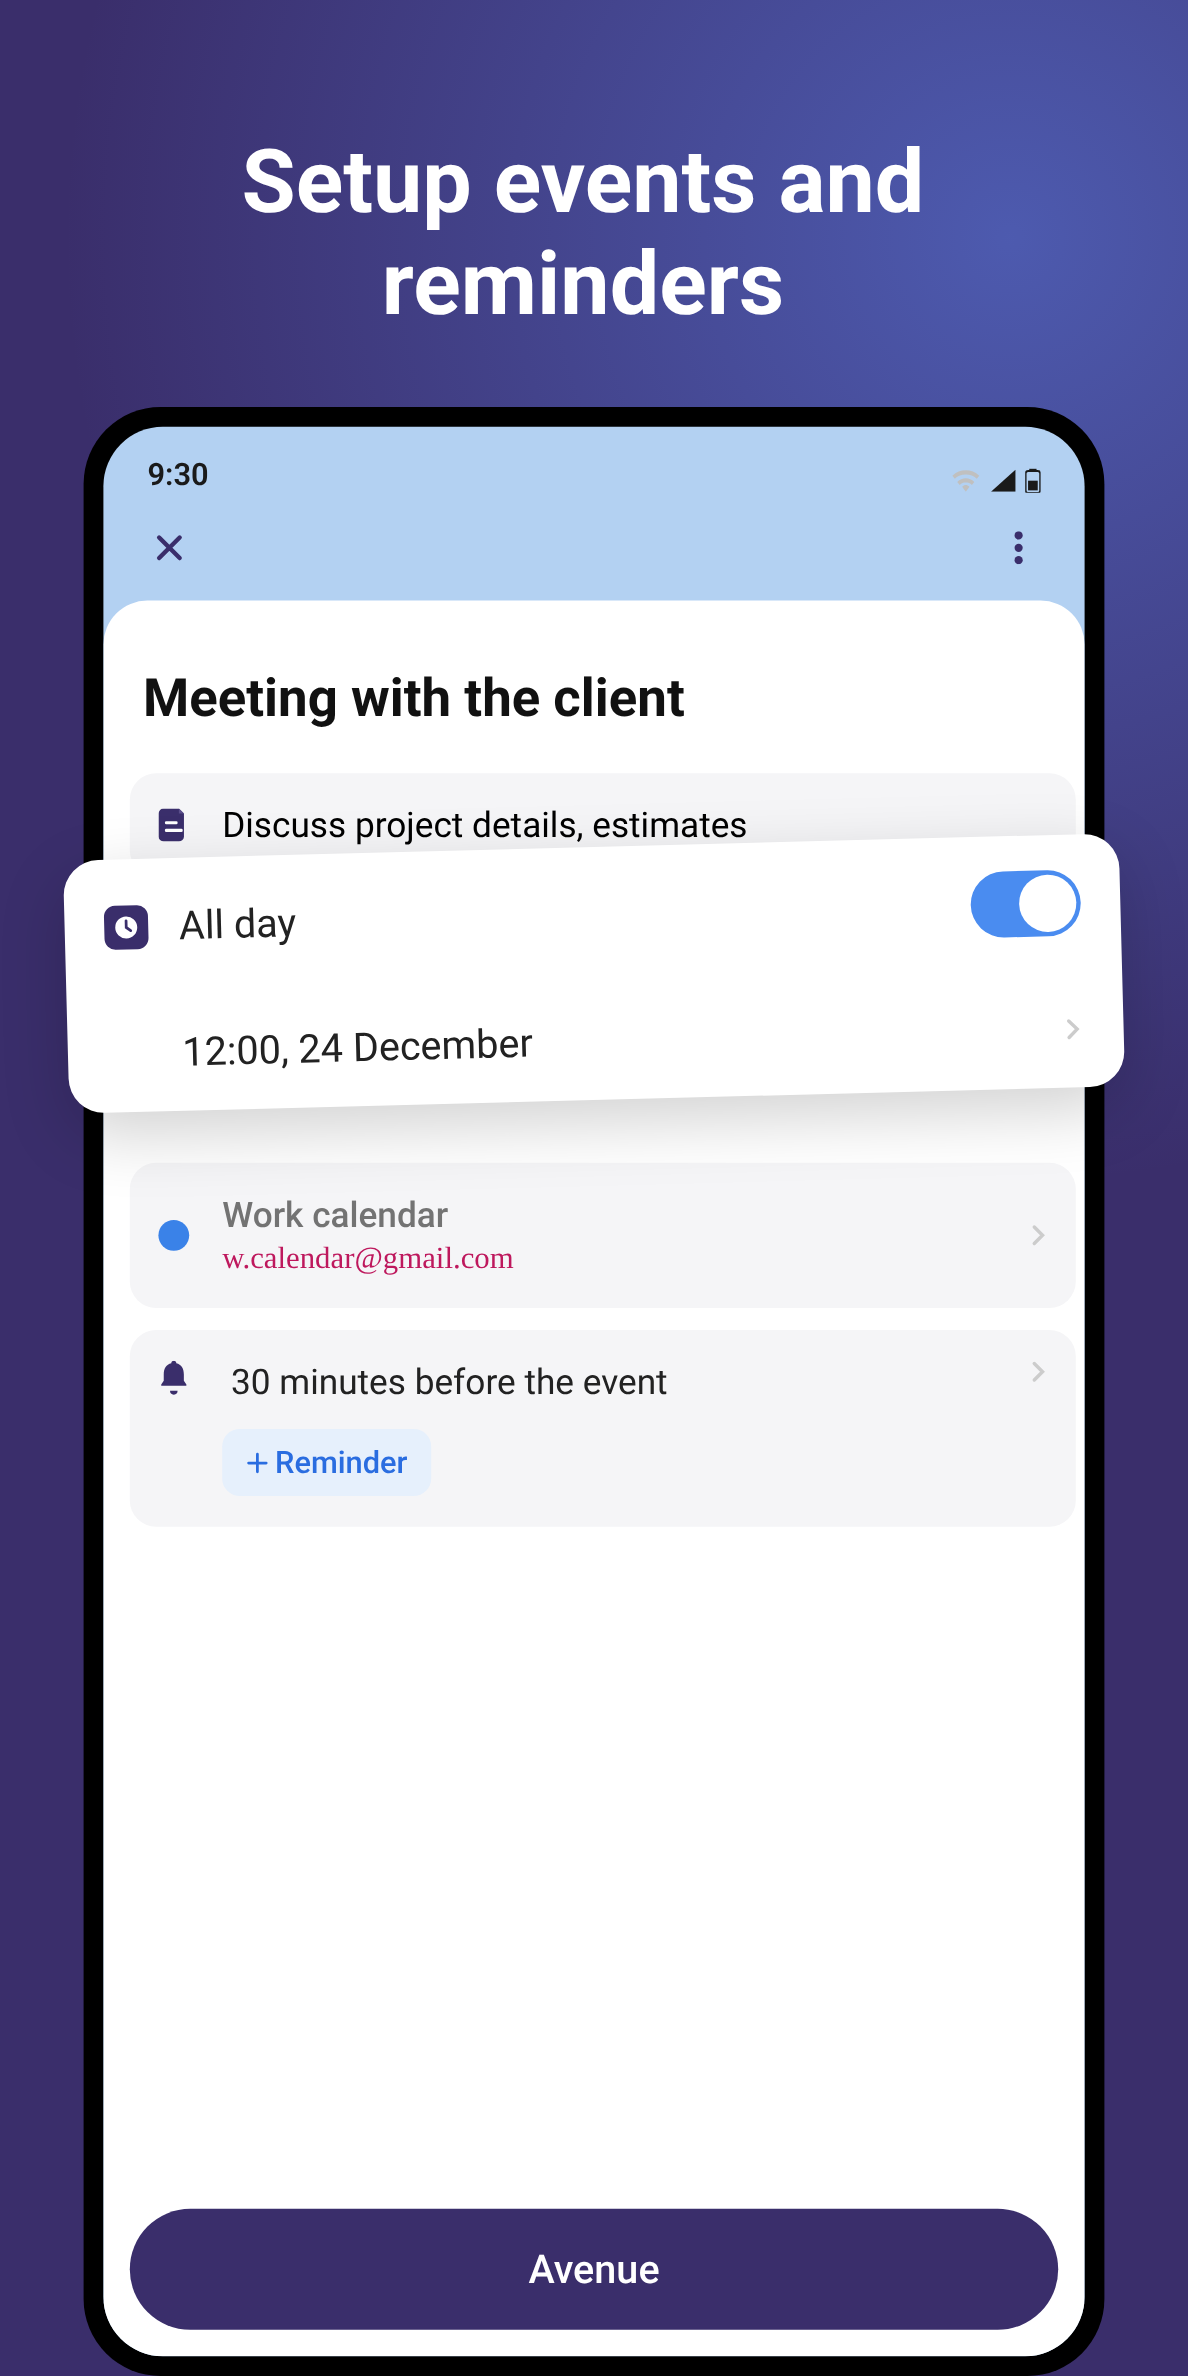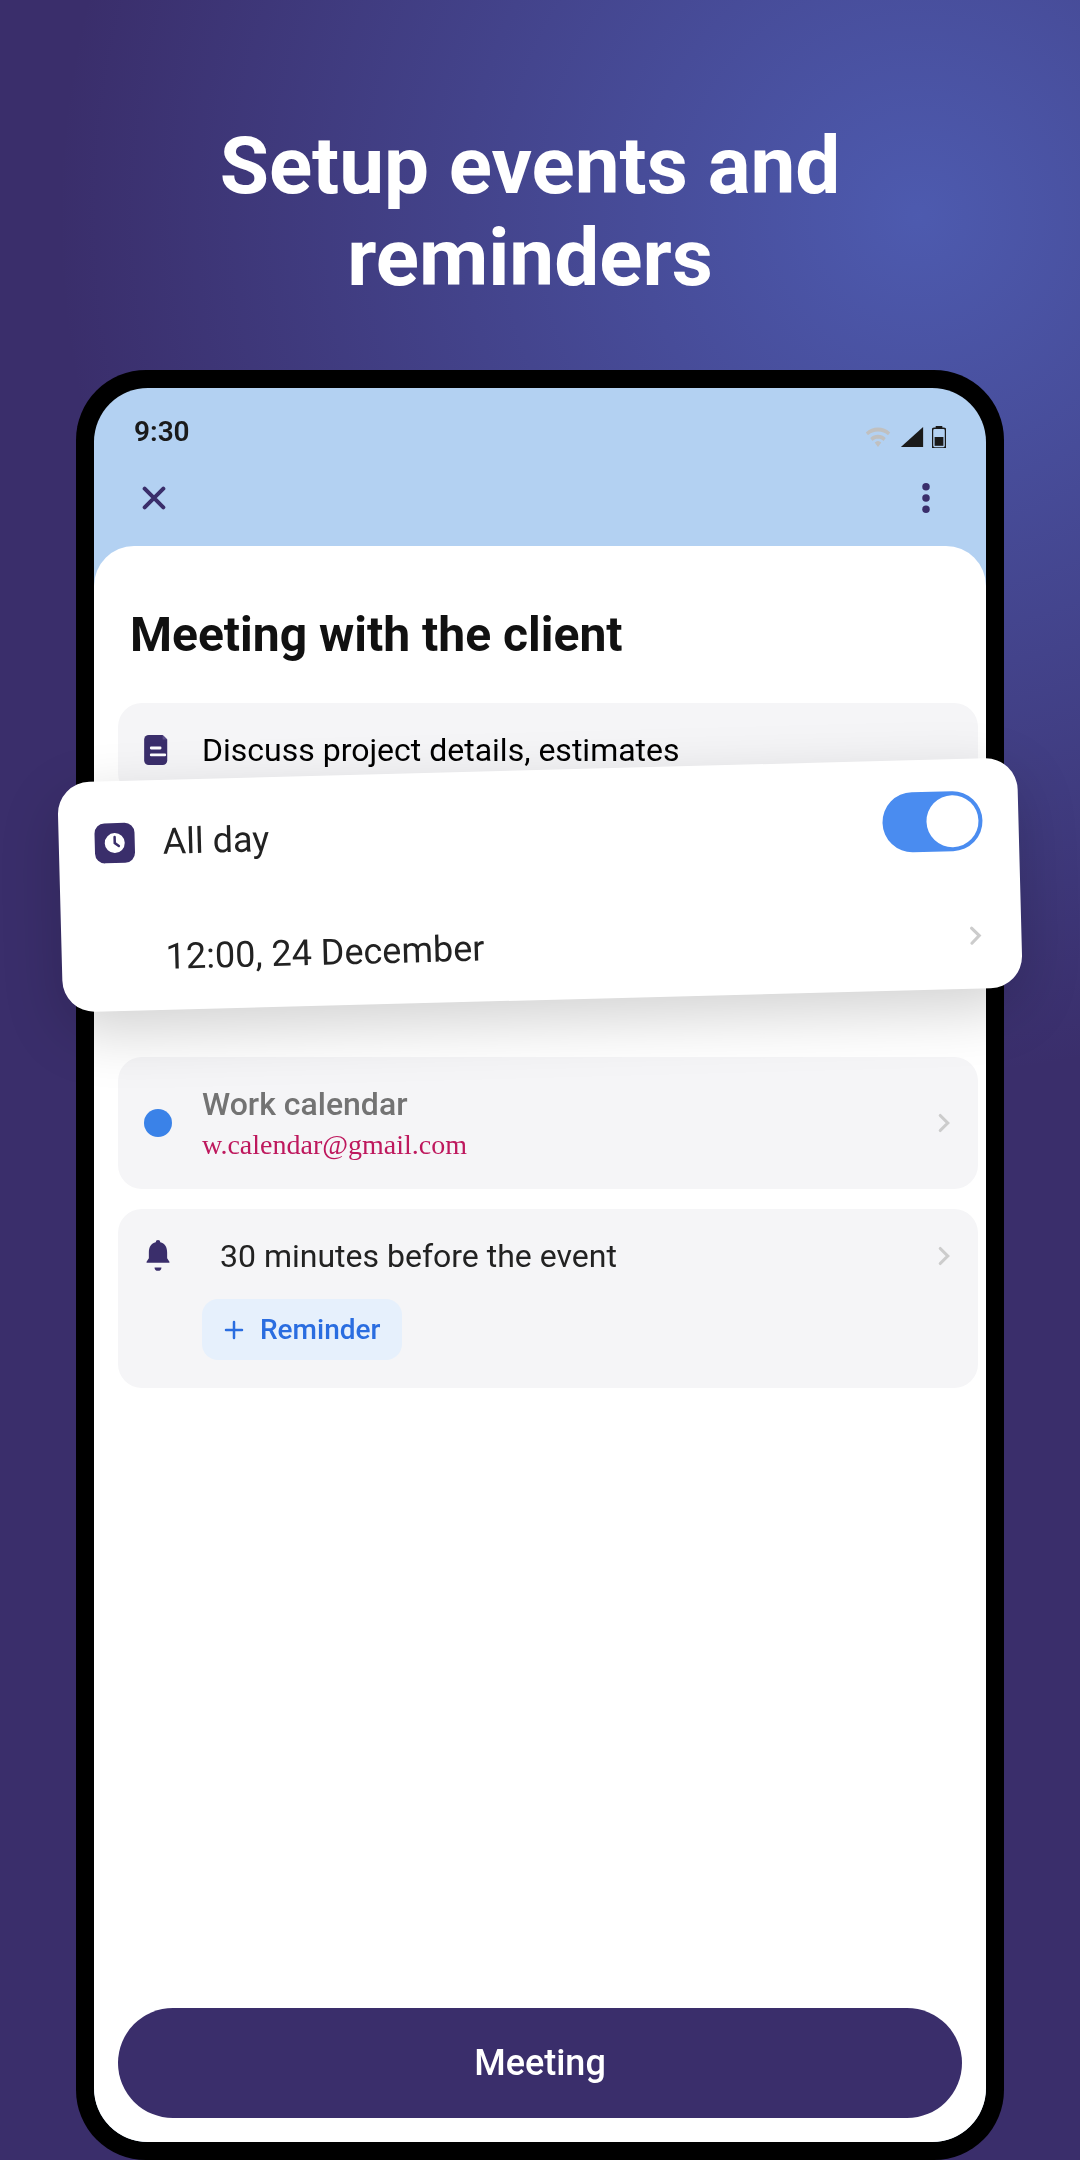--- a/index.html
+++ b/index.html
@@ -164,30 +164,30 @@
   }
   .fc-datetime { font-size: 36px; color: #222; }
   .reminder-section {
     background: #f5f5f7;
     border-radius: 24px;
     padding: 28px 24px;
     margin-bottom: 20px;
   }
   .reminder-row {
     display: flex;
-    align-items: center;
-    gap: 46px;
+    align-items: flex-start;
+    gap: 36px;
   }
   .reminder-text { flex: 1; font-size: 32px; color: #222; }
   .add-reminder {
     margin-top: 24px;
     margin-left: 60px;
     display: inline-flex;
     align-items: center;
-    gap: 16px;
+    gap: 6px;
     background: #e6f0fc;
     color: #2a6de0;
     font-size: 28px;
     font-weight: 500;
     padding: 14px 22px;
     border-radius: 16px;
   }
   .dot-blue {
     width: 28px;
     height: 28px;
@@ -299,21 +299,21 @@
           <svg width="20" height="20" viewBox="0 0 20 20">
               <path d="M10 2v16M2 10h16" stroke="#2a6de0" stroke-width="2.5" stroke-linecap="round"></path>
             </svg>
           <span>Reminder</span>
         </div>
       </div>
 
       <div class="cal-row-spacer"></div>
 
       <div class="create-btn">
-        <span>Meeting</span>
+        <span>Avenue</span>
       </div>
     </div>
 
   </div>
 </div>
 
 <div class="floating-card">
   <div class="fc-top">
     <div class="fc-icon">
       <svg width="24" height="24" viewBox="0 0 24 24">

